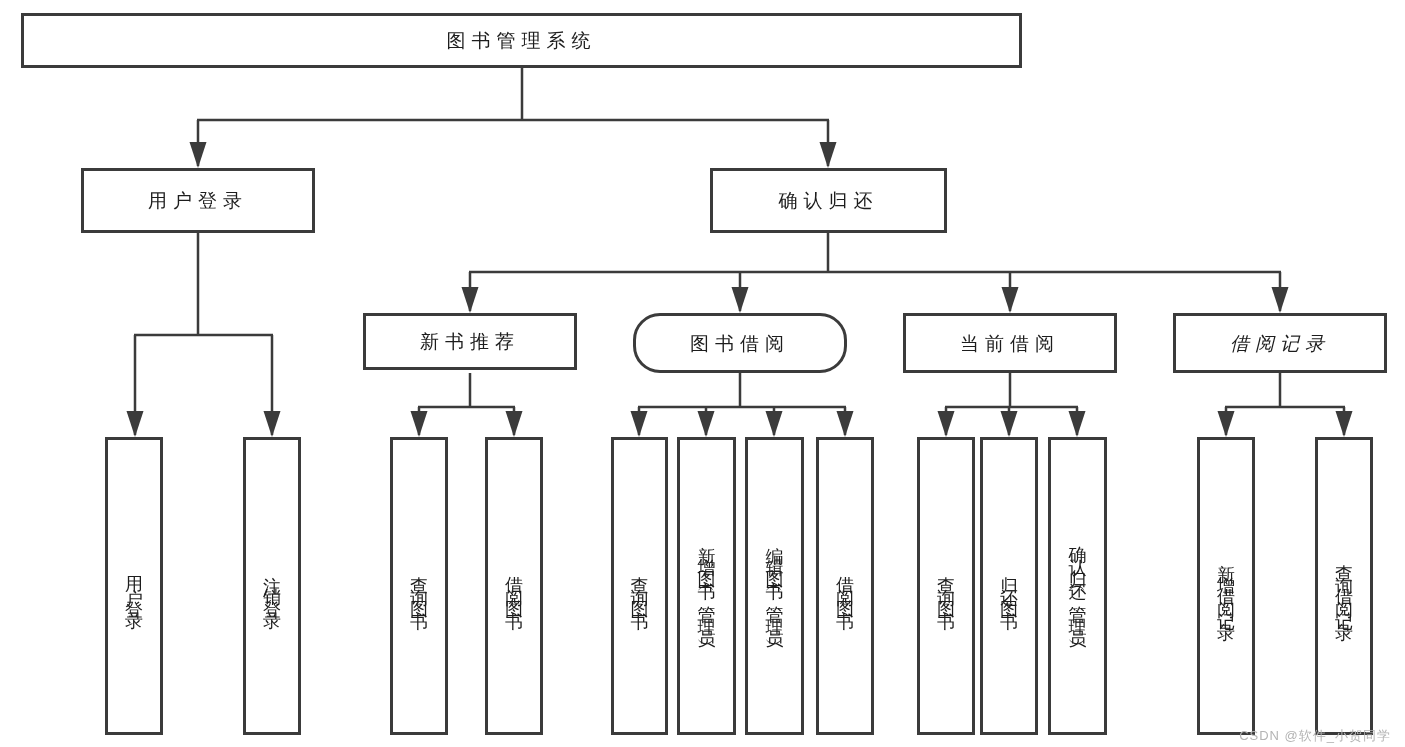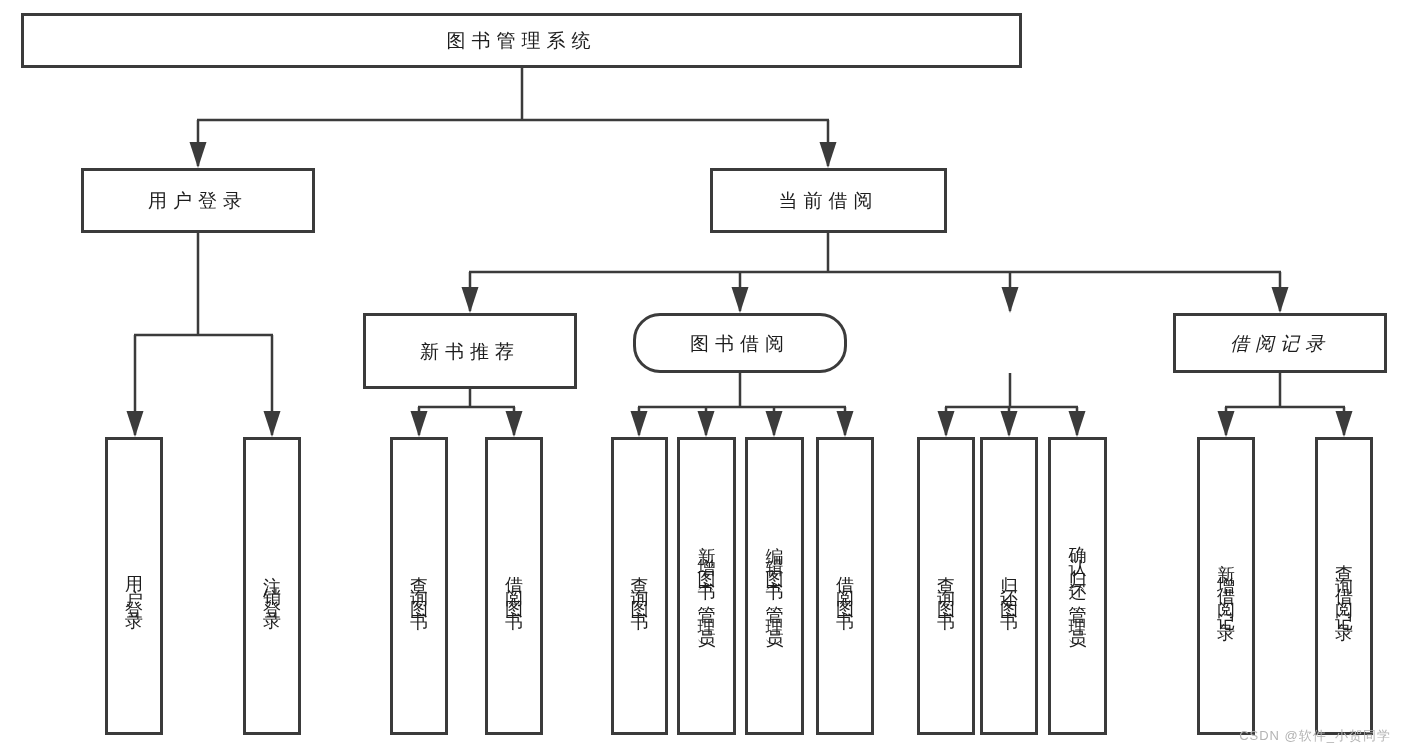--- a/index.html
+++ b/index.html
@@ -92,28 +92,31 @@
   </svg>
 
   <div class="node" style="left:21px; top:13px; width:1001px; height:55px;">
     <span>图书管理系统</span>
   </div>
 
   <div class="node" style="left:81px; top:168px; width:234px; height:65px;">
     <span>用户登录</span>
   </div>
   <div class="node" style="left:710px; top:168px; width:237px; height:65px;">
-    <span>当前借阅</span>
+    <span>确认归还</span>
   </div>
 
-  <div class="node" style="left:363px; top:313px; width:214px; height:76px;">
+  <div class="node" style="left:363px; top:313px; width:214px; height:57px;">
     <span>新书推荐</span>
   </div>
   <div class="node" style="left:633px; top:313px; width:214px; height:60px;border-radius:27px;">
     <span>图书借阅</span>
+  </div>
+  <div class="node" style="left:903px; top:313px; width:214px; height:60px;">
+    <span>当前借阅</span>
   </div>
   <div class="node" style="left:1173px; top:313px; width:214px; height:60px;font-style:italic;">
     <span>借阅记录</span>
   </div>
 
   <div class="node node-leaf" style="left:105px; top:437px; width:58px; height:298px;">
     <span>用户登录</span>
   </div>
   <div class="node node-leaf" style="left:243px; top:437px; width:58px; height:298px;">
     <span>注销登录</span>

